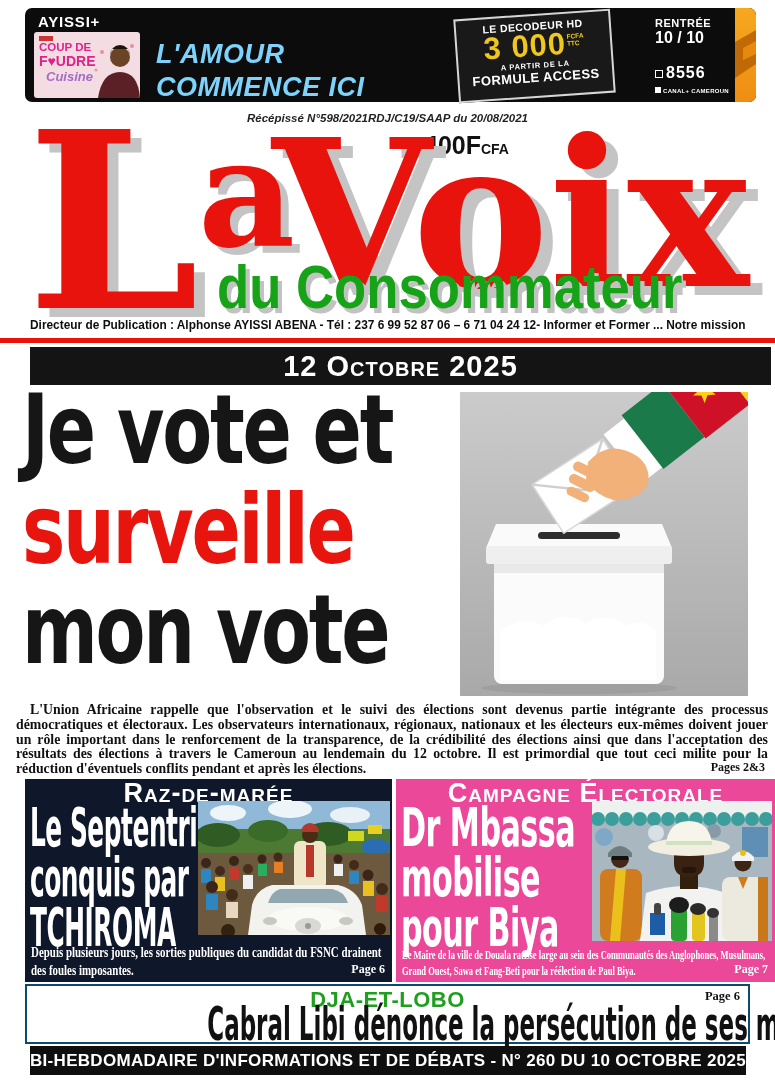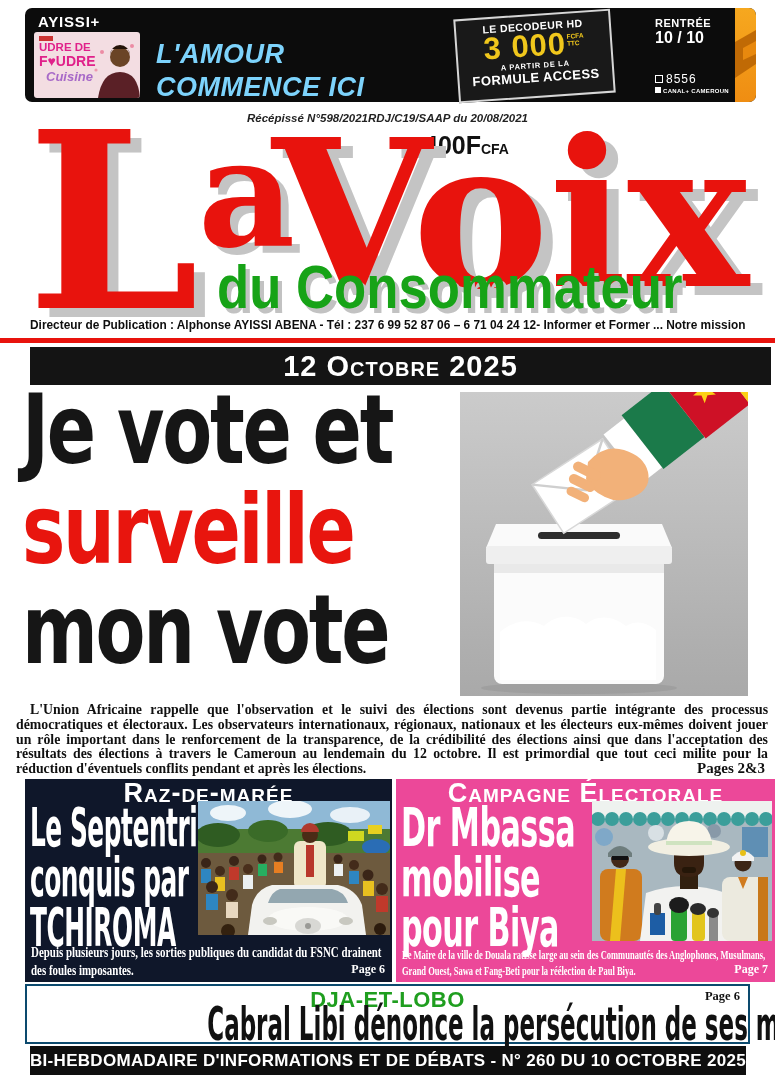--- a/index.html
+++ b/index.html
@@ -18,21 +18,21 @@
   .ad-slogan{position:absolute;left:131px;top:30px;color:#7dd3fc;font-size:27px;line-height:33px;font-weight:bold;font-style:italic;letter-spacing:.5px;white-space:nowrap}
   .ad-offer{position:absolute;left:431px;top:6px;width:153px;height:80px;background:#191919;border:2px solid #d6d6d6;transform:rotate(-4deg);text-align:center;color:#fff}
   .o1{font-size:10.5px;font-weight:bold;margin-top:4px;letter-spacing:.4px}
   .o2{font-size:31px;line-height:27px;font-weight:bold;color:#f0c71c;letter-spacing:1px;white-space:nowrap}
   .osup{display:inline-block;vertical-align:top;text-align:left;font-size:6.5px;line-height:7px;letter-spacing:0;margin-left:1px;margin-top:3px}
   .o3{font-size:7.5px;font-weight:bold;letter-spacing:.7px;margin-top:2px}
   .o4{font-size:13px;font-weight:bold;letter-spacing:.4px}
   .ad-rentree{position:absolute;left:630px;top:9px;color:#fff;font-weight:bold}
   .r1{font-size:11px;letter-spacing:.5px}
   .r2{font-size:16px}
-  .ad-sms{position:absolute;left:630px;top:64px;color:#fff;font-weight:normal;font-size:12px;letter-spacing:1px}
+  .ad-sms{position:absolute;left:630px;top:56px;color:#fff;font-weight:bold;font-size:16px;letter-spacing:1px}
   .sq{display:inline-block;width:6px;height:6px;border:1.5px solid #fff;margin-right:3px}
   .ad-social{position:absolute;left:630px;top:79px;color:#fff;font-weight:bold;font-size:6px;letter-spacing:.3px}
   .fsq{display:inline-block;width:6px;height:6px;background:#fff;margin-right:2px}
   .ad-strip{position:absolute;right:0;top:0;width:21px;height:94px;border-radius:0 7px 7px 0;background:linear-gradient(180deg,#f6a81f,#ef8d12);overflow:hidden}
 
   
   .receipt{position:absolute;left:0;top:112px;width:775px;text-align:center;font-size:11.5px;font-weight:bold;font-style:italic;color:#222}
   .price{position:absolute;left:424px;top:131px;color:#111;font-weight:bold;white-space:nowrap}
   .amt{font-size:25px}
   .cur{font-size:14px}
@@ -49,21 +49,21 @@
   .datebar span{font-size:29px;line-height:38px;font-weight:bold;font-variant:small-caps;letter-spacing:1px}
 
   
   .lead-hl{position:absolute;left:22px;top:379px;width:435px}
   .hl-line{height:100px;font-family:"DejaVu Sans",sans-serif;font-weight:bold;font-size:97px;line-height:101px;
            letter-spacing:-3px;color:#161616;transform:scaleX(.75);transform-origin:left center;white-space:nowrap}
   .hl-red{color:#e8150e}
   .illus{position:absolute;left:460px;top:392px;width:288px;height:304px;background:linear-gradient(180deg,#cbcbcb,#a9a9a9)}
   .lead-body{position:absolute;left:16px;top:703px;width:752px;font-family:"Liberation Serif",serif;font-weight:bold;
              font-size:13.8px;line-height:14.8px;color:#101010;text-align:justify;text-indent:14px}
-  .lead-pages{position:absolute;right:10px;top:760px;font-family:"Liberation Serif",serif;font-weight:bold;font-size:15px;color:#101010}
+  .lead-pages{position:absolute;right:10px;top:760px;font-family:"Liberation Serif",serif;font-weight:bold;font-size:12px;color:#101010}
 
   
   .col{position:absolute;top:779px;height:203px;color:#fff}
   .col-left{left:25px;width:367px;background:#0f172a}
   .col-right{left:396px;width:379px;background:#ec4899}
   .kicker{position:absolute;left:0;top:0;width:100%;text-align:center;font-variant:small-caps;font-weight:bold;
           font-size:27px;line-height:29px;letter-spacing:1px}
   .sh{position:absolute;left:5px;font-family:"DejaVu Sans",sans-serif;font-weight:bold;font-size:54px;line-height:50px;
       white-space:nowrap;transform-origin:left center;letter-spacing:-1px;color:#fff}
   .col-left .sh{transform:scaleX(.46)}
@@ -89,21 +89,21 @@
 </head>
 <body>
 
 <div id="page">
 
   <div class="ad">
     <div class="ad-brand">AYISSI+</div>
 
     <div class="ad-promo">
       <div class="tag"></div>
-      <div class="pl1">UDRE DE</div>
+      <div class="pl1">COUP DE</div>
       <div class="pl2">F♥UDRE</div>
       <div class="pl3">Cuisine</div>
       <svg class="promo-man" width="48" height="58" viewBox="0 0 48 58">
         <circle cx="10" cy="12" r="2" fill="#e86a8a" opacity=".7"></circle>
         <circle cx="4" cy="30" r="1.6" fill="#e86a8a" opacity=".6"></circle>
         <circle cx="40" cy="6" r="2" fill="#e86a8a" opacity=".7"></circle>
         <path d="M6 58 q4 -26 22 -26 q18 0 20 26 z" fill="#5a2026"></path>
         <circle cx="28" cy="17" r="10" fill="#6a4426"></circle>
         <path d="M18 15 a10 10 0 0 1 20 0 l-2 -6 l-16 0 z" fill="#241308"></path>
       </svg>

